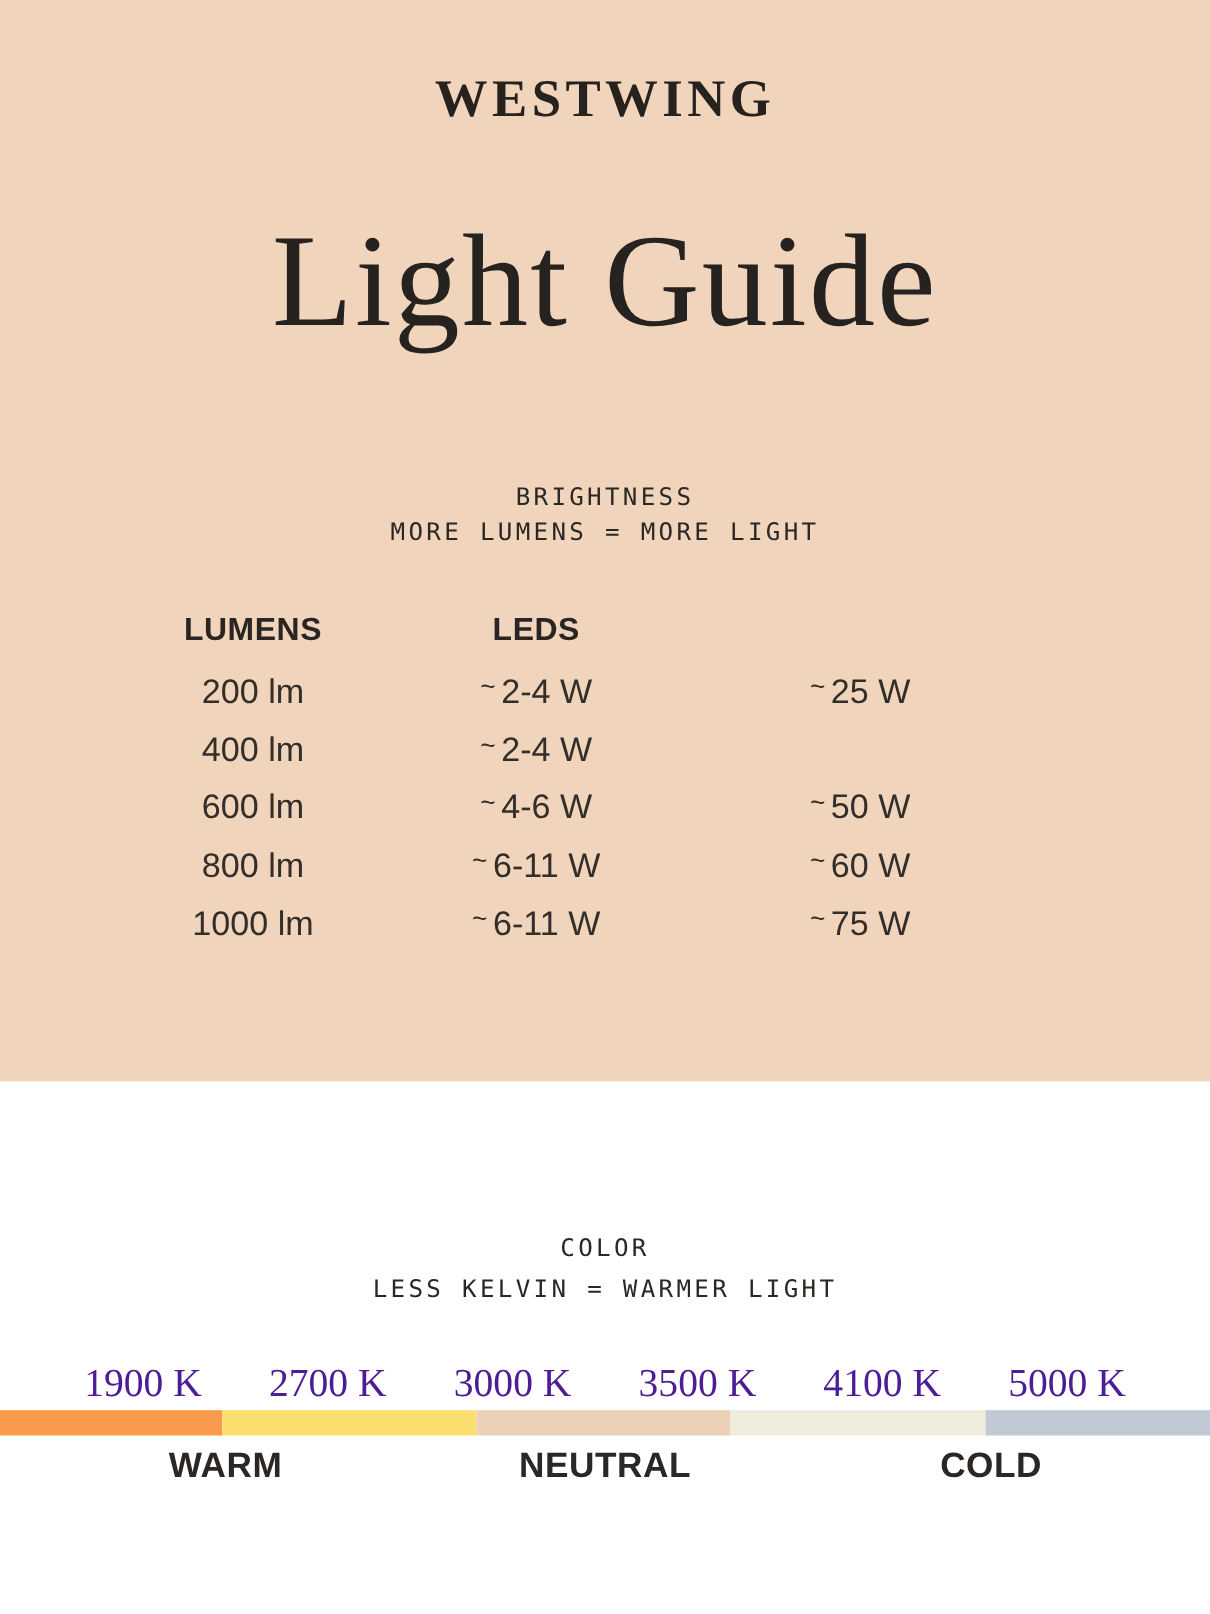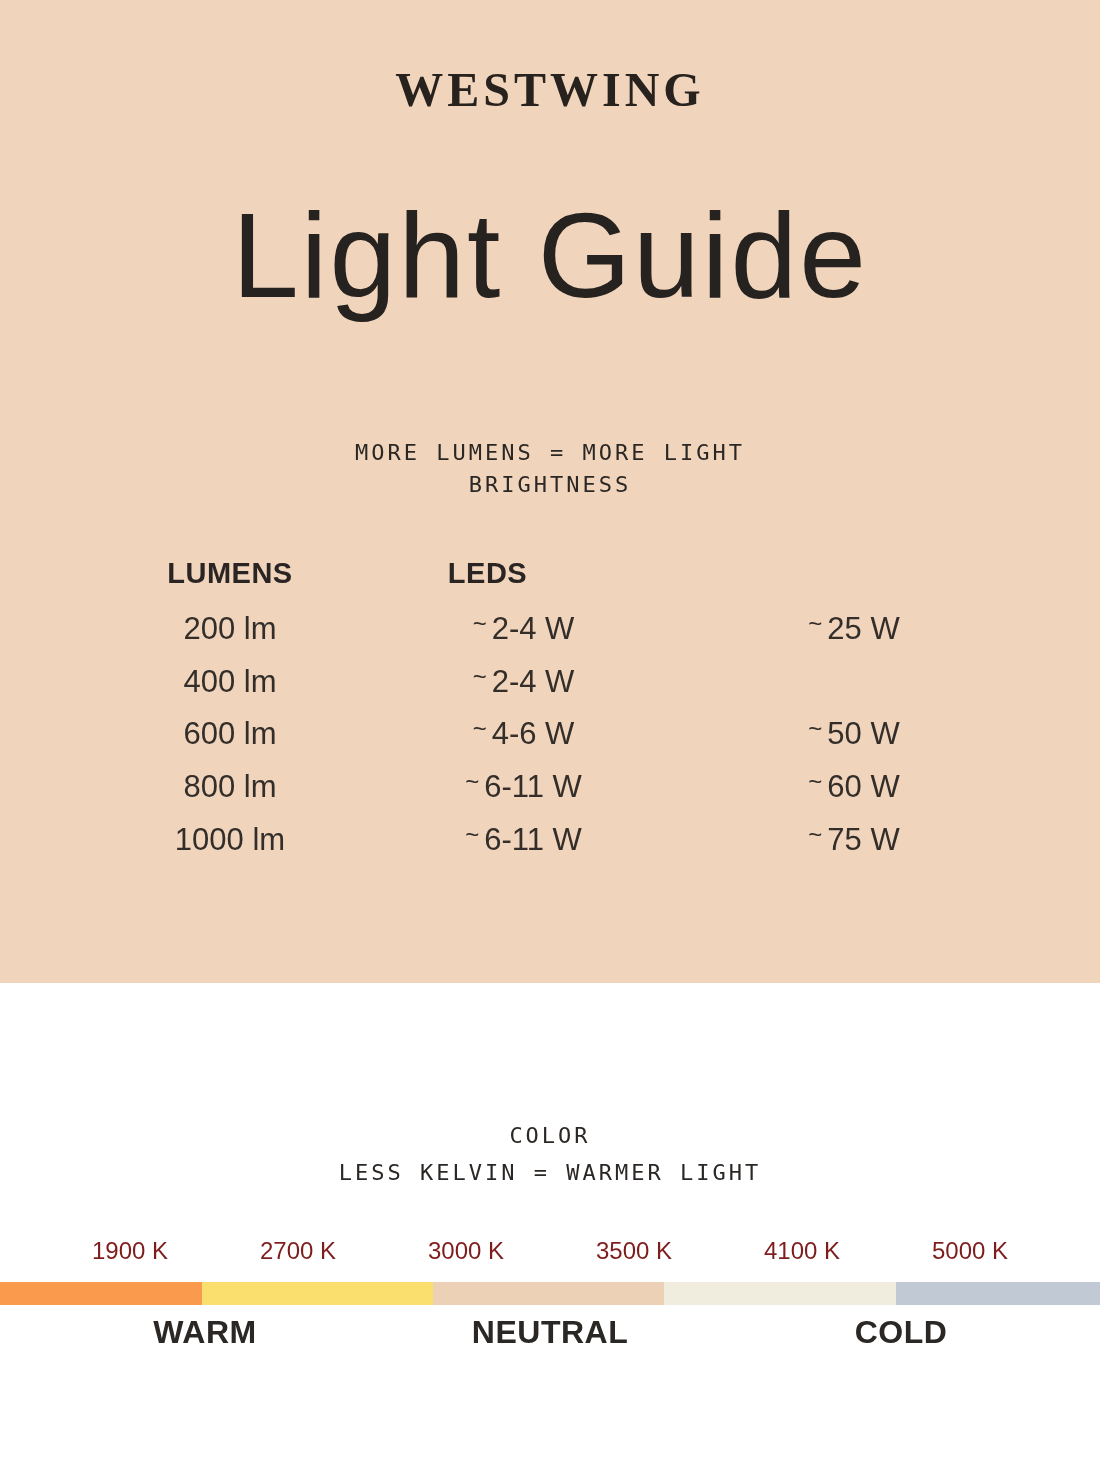--- a/index.html
+++ b/index.html
@@ -12,21 +12,21 @@
     overflow: hidden;
     font-family: "Liberation Sans", sans-serif;
     color: #2a2523;
   }
   .top-section {
     position: absolute;
     left: 0; top: 0;
     width: 1100px; height: 983px;
     background: #f0d4bc;
   }
-  .abs { position: absolute; left: 0; width: 1100px; text-align: center; }
+  .abs { position: absolute; left: 0; width: 1100px; text-align: center; font-family: Liberation Serif, serif; }
 
   .brand {
     top: 66px;
     font-family: "Liberation Serif", serif;
     font-size: 48px;
     line-height: 48px;
     letter-spacing: 4px;
     font-weight: 700;
     color: #28221e;
   }
@@ -46,42 +46,42 @@
     font-weight: 400;
     color: #2b2724;
   }
   .brightness-heading { top: 437px; }
   .color-heading { top: 1117px; line-height: 37px; }
 
   
   .t-row { display: flex; align-items: center; position: absolute; left: 0; width: 1100px; }
   .t-head { top: 556px; height: 34px; font-weight: 700; font-size: 29px; letter-spacing: 0.5px; align-items: flex-end; }
   .t-body { position: absolute; left: 0; top: 603px; width: 1100px; }
-  .t-body .t-row { position: relative; height: 52.6px; font-size: 31px; font-weight: 400; color: #332e2a; gap: 36px; }
+  .t-body .t-row { position: relative; height: 52.6px; font-size: 31px; font-weight: 400; color: #332e2a; }
   .col1 { width: 200px; margin-left: 130px; text-align: center; }
   .col2 { width: 215px; margin-left: 50px; text-align: center; }
   .col3 { width: 360px; margin-left: 7px; text-align: center; }
   .tilde {
     display: inline-block;
     font-size: 24px;
     vertical-align: 7px;
     margin-right: 5px;
     line-height: 0;
   }
 
   
   .kelvin-row {
     top: 1236px;
     display: flex;
     padding: 0 46px;
     width: 1008px;
     height: 30px;
-    align-items: center;
-    font-size: 24px;
-    color: #7f1d1d;
+    align-items: flex-start;
+    font-size: 36px;
+    color: #4c1d95;
   }
   .kelvin-row span { flex: 1; text-align: center; }
   .scale-bar {
     position: absolute;
     left: 0; top: 1282px;
     width: 1100px; height: 23px;
     display: flex;
   }
   .scale-bar div { height: 23px; }
   .seg-0 { width: 202px; }
@@ -110,22 +110,22 @@
 <body>
 
 <div class="page">
   <div class="top-section" style="background: rgb(240, 212, 188);"></div>
 
   <div class="abs brand">WESTWING</div>
 
   <div class="abs page-title">Light Guide</div>
 
   <div class="abs mono-heading brightness-heading">
+    <div>BRIGHTNESS</div>
     <div>MORE LUMENS = MORE LIGHT</div>
-    <div>BRIGHTNESS</div>
   </div>
 
   <div class="t-row t-head">
     <span class="col1">LUMENS</span>
     <span class="col2">LEDS</span>
   </div>
 
   <div class="t-body">
     <div class="t-row">
       <span class="col1">200 lm</span>

